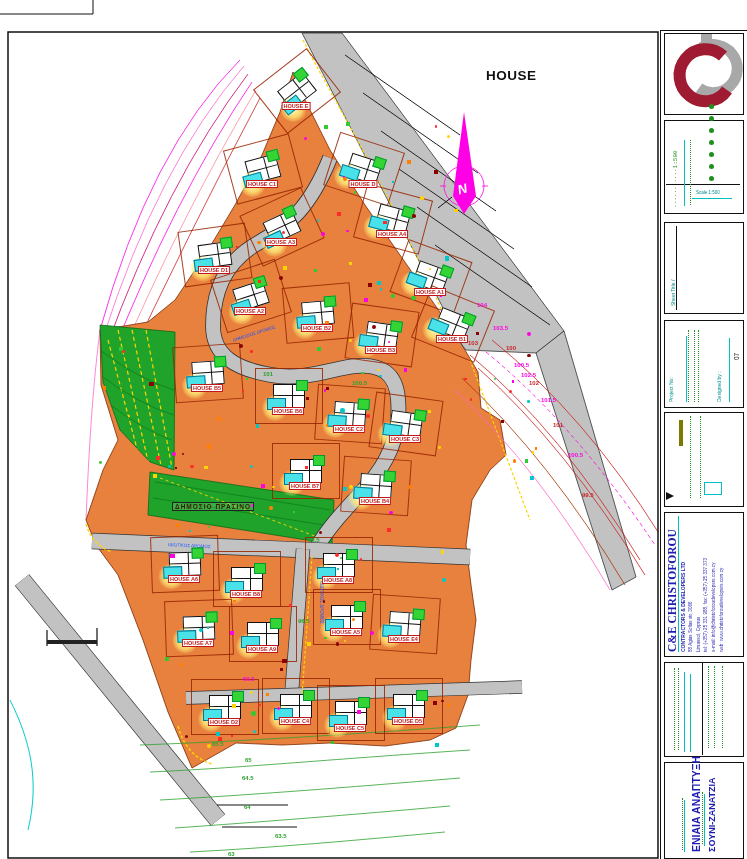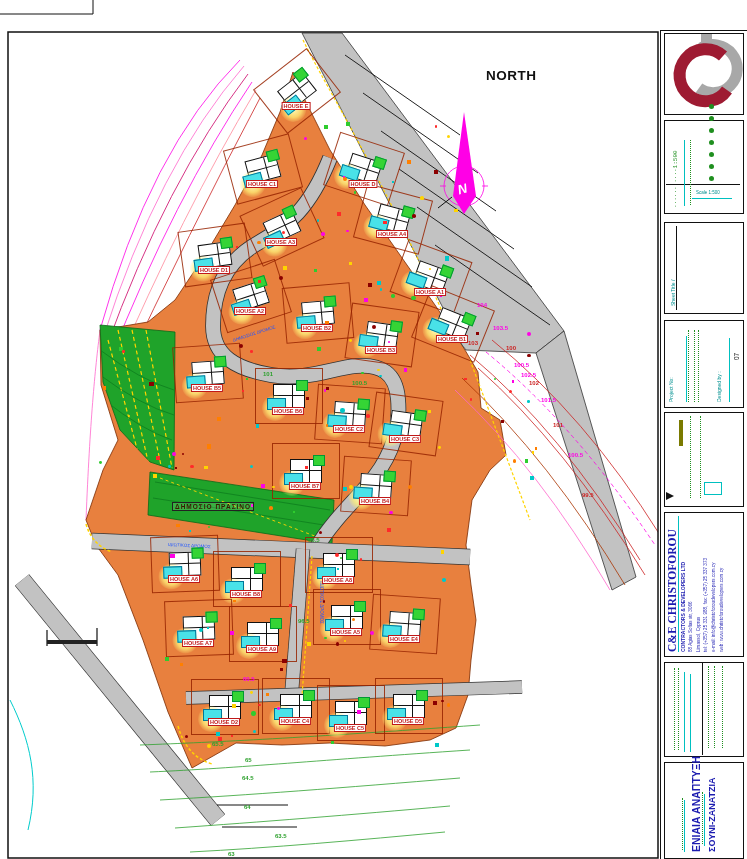--- a/index.html
+++ b/index.html
@@ -546,21 +546,21 @@
       <div class="mark" style="left: 118.655px; top: 346.832px; width: 4.18224px; height: 4.18224px; background: rgb(46, 204, 46); border-radius: 0px;"></div>
       <div class="mark" style="left: 171.888px; top: 451.623px; width: 4.30119px; height: 4.30119px; background: rgb(255, 0, 230); border-radius: 50%;"></div>
       <div class="mark" style="left: 102.527px; top: 386.143px; width: 3.68856px; height: 3.68856px; background: rgb(255, 127, 0); border-radius: 0px;"></div>
       <div class="mark" style="left: 168.125px; top: 464.98px; width: 2.78868px; height: 2.78868px; background: rgb(0, 200, 200); border-radius: 50%;"></div>
       <div class="mark" style="left: 149.425px; top: 382.051px; width: 4.40868px; height: 4.40868px; background: rgb(139, 0, 0); border-radius: 0px;"></div>
       <div class="mark" style="left: 122.17px; top: 350.149px; width: 2.61637px; height: 2.61637px; background: rgb(255, 42, 42); border-radius: 50%;"></div>
       <div class="mark" style="left: 153.273px; top: 474.365px; width: 3.49805px; height: 3.49805px; background: rgb(255, 212, 0); border-radius: 0px;"></div>
       <div class="mark" style="left: 99.0968px; top: 461.179px; width: 2.98826px; height: 2.98826px; background: rgb(46, 204, 46); border-radius: 50%;"></div>
     </div>
 
-  <div id="north-label">NORTH</div>
+  <div id="north-label">HOUSE</div>
   <div id="green-label">ΔΗΜΟΣΙΟ ΠΡΑΣΙΝΟ</div>
 
   <div id="tb-col"></div>
 
   <div class="tb-box" style="left:664px;top:33px;width:78px;height:80px;">
     <svg width="78" height="80">
       <rect x="36" y="0" width="11" height="16" fill="var(--logoGray)"></rect>
       <path d="M36,14 A24,24 0 1 1 34,54" fill="none" stroke="var(--logoGray)" stroke-width="11"></path>
       <path d="M58,22 A26,26 0 1 0 62,56" fill="none" stroke="var(--logoCrimson)" stroke-width="12"></path>
     </svg>

